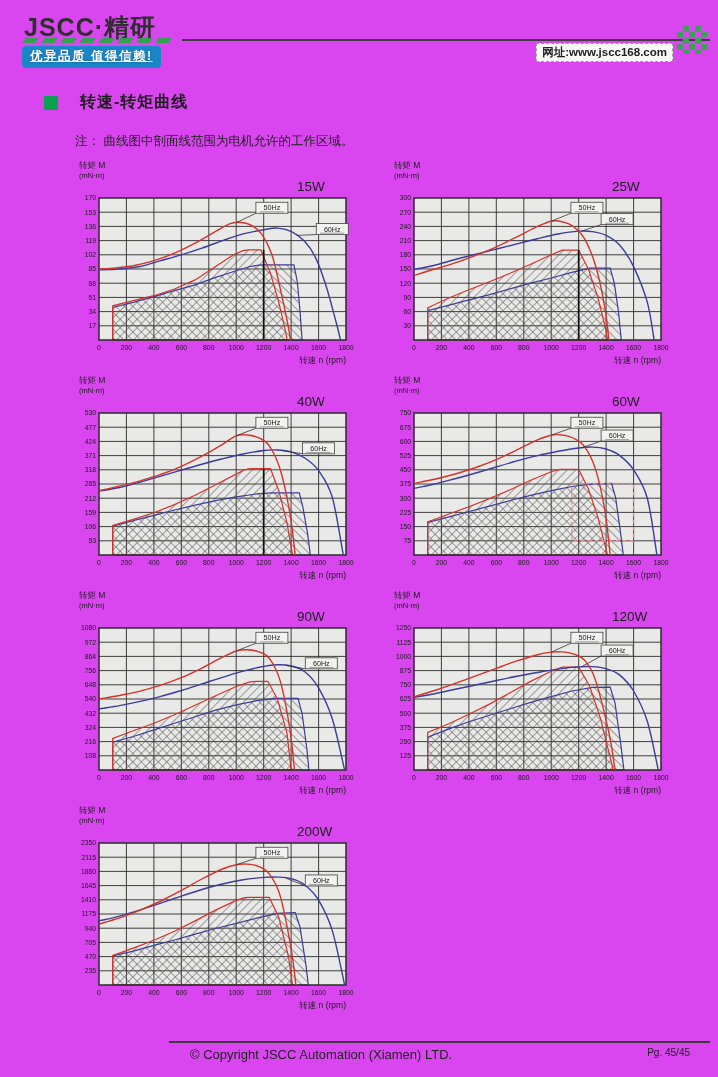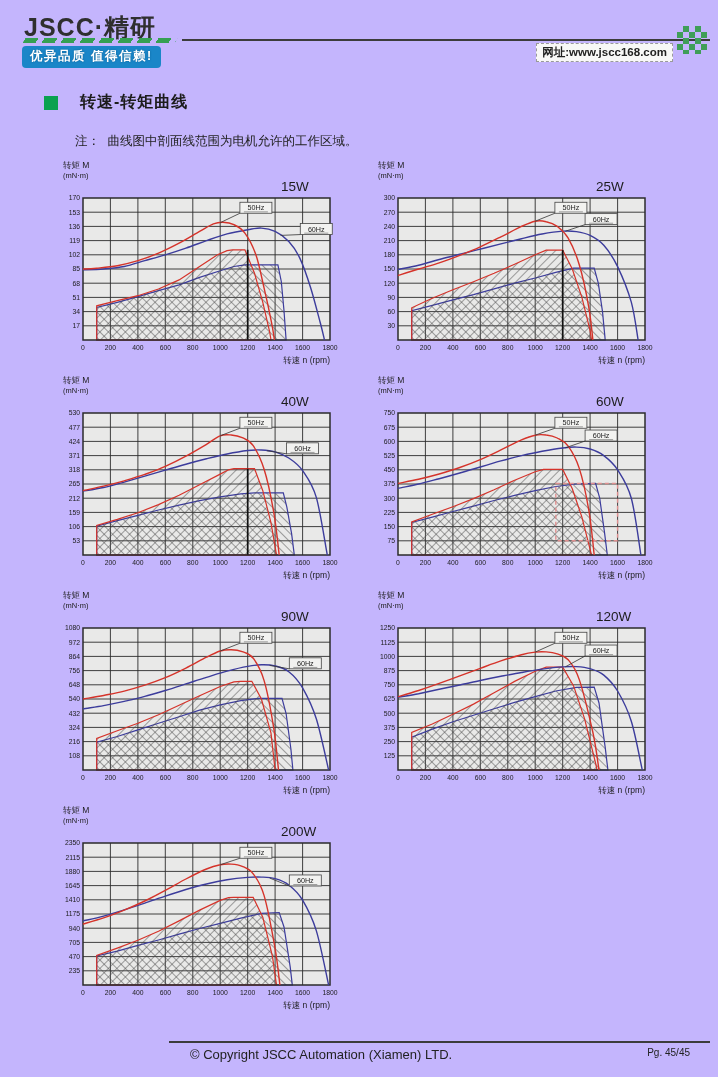--- a/index.html
+++ b/index.html
@@ -1,41 +1,41 @@
 <!DOCTYPE html>
 <html><head>
 <meta charset="utf-8">
 <style>
   html,body{margin:0;padding:0;background:#ddd;font-family:"Liberation Sans",sans-serif;}
-  .page{position:relative;width:718px;height:1077px;background:#c4b5fd;margin:0 auto;overflow:hidden;}
+  .page{position:relative;width:718px;height:1077px;background:#d946ef;margin:0 auto;overflow:hidden;}
   
   .logo{position:absolute;left:24px;top:11px;font-size:25px;font-weight:bold;color:#2f2f2f;letter-spacing:1px;}
   .logo-dashes{position:absolute;left:24px;top:38px;width:152px;height:5px;
     background:repeating-linear-gradient(90deg,#35a053 0 13px,transparent 13px 19px);
     transform:skewX(-28deg);}
   .badge{position:absolute;left:22px;top:46px;background:#1a86c8;color:#fff;font-weight:bold;
     font-size:12.5px;padding:2px 8px 3px 8px;border-radius:4px;letter-spacing:1.5px;
-    text-shadow:0 0 2px #0d5d91;}
+    text-shadow:0 0 2px #0d5d91;text-decoration:underline;}
   .header-line{position:absolute;left:182px;top:39px;right:8px;height:2px;background:#3c3c3c;}
   .contact-box{position:absolute;right:45px;border:1px dashed #9a9a9a;background:#f8f8f7;
     font-size:11.5px;font-weight:bold;color:#222;padding:1px 5px;white-space:nowrap;}
   .contact-box.phone{top:20px;}
   .contact-box.web{top:43px;}
   .checker{position:absolute;right:11px;top:26px;width:30px;height:28px;
     background-image:
       conic-gradient(#3f9e58 0 25%,transparent 0 50%,#3f9e58 0 75%,transparent 0),
       conic-gradient(#bcd9c3 0 25%,transparent 0 50%,#bcd9c3 0 75%,transparent 0);
     background-size:12px 12px,12px 12px;background-position:0 0,6px 6px;}
   
   .sec-square{position:absolute;left:44px;top:96px;width:14px;height:14px;background:#0aa150;}
   .sec-title{position:absolute;left:64px;top:92px;font-size:16px;font-weight:bold;color:#1c1c1c;letter-spacing:1px;margin-left:16px;}
-  .note{position:absolute;left:75px;top:133px;font-size:12.5px;color:#222;font-family:Liberation Mono, monospace;}
+  .note{position:absolute;left:75px;top:133px;font-size:12.5px;color:#222;}
   
   .charts{position:absolute;left:0;top:0;width:718px;height:1030px;}
-  .chart{position:absolute;width:296px;height:212px;}
+  .chart{position:absolute;width:296px;height:212px;margin-left:16px;}
   
   .footer-line{position:absolute;left:169px;top:1041px;right:8px;height:2px;background:#3c3c3c;}
   .footer-copy{position:absolute;left:190px;top:1047px;font-size:13px;color:#222;}
   .footer-page{position:absolute;right:28px;top:1047px;font-size:10px;color:#222;}
   .defs-holder{position:absolute;width:0;height:0;overflow:hidden;}
   svg text{font-family:"Liberation Sans","DejaVu Sans",sans-serif;}
 </style>
 </head>
 <body>
 

